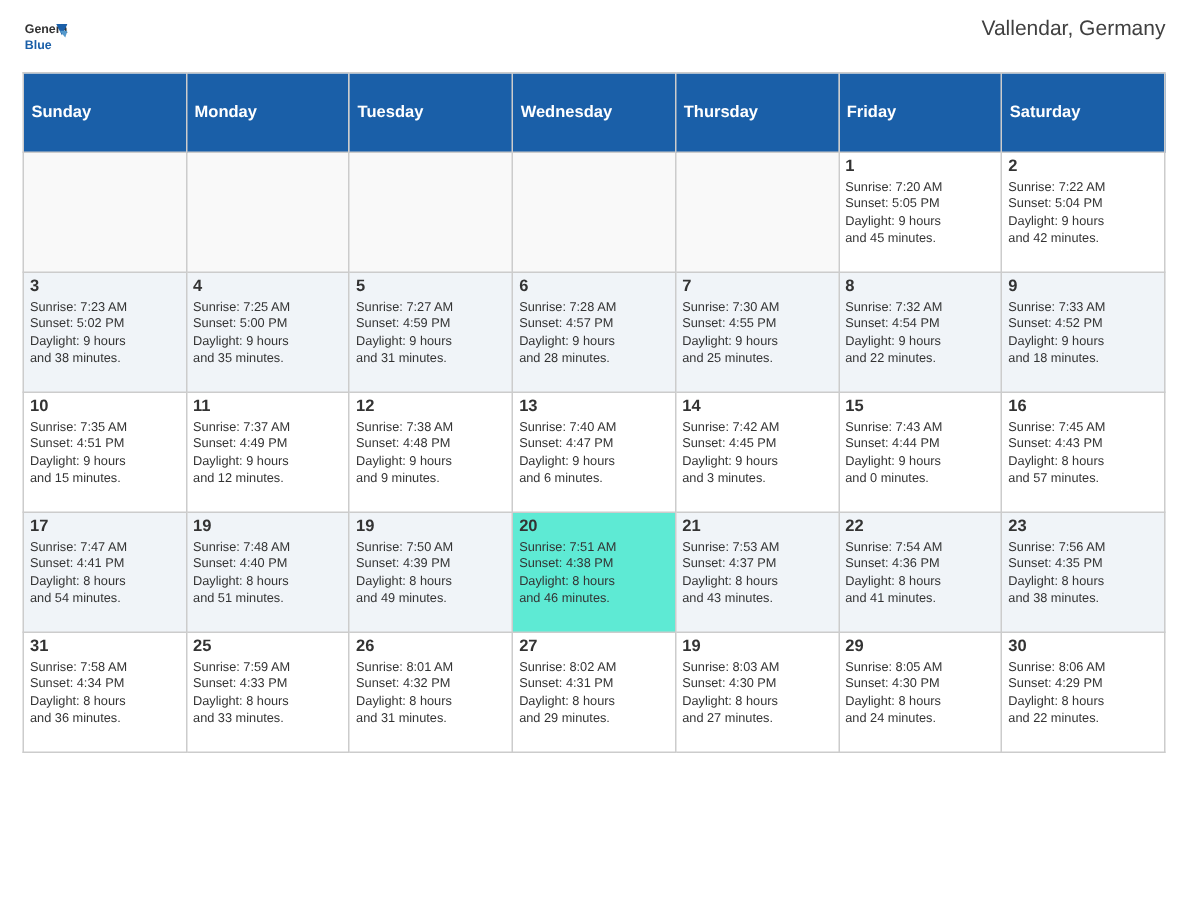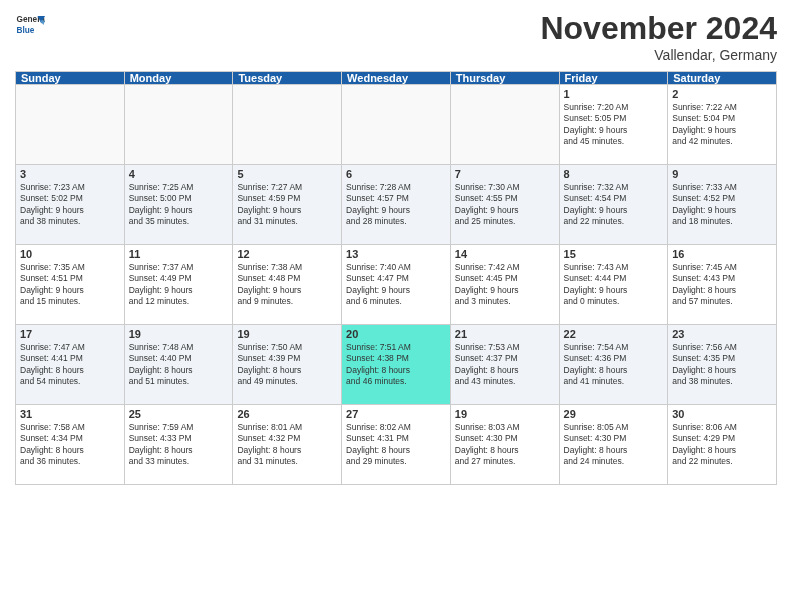--- a/index.html
+++ b/index.html
@@ -45,21 +45,21 @@
     .calendar {
       width: 100%;
       border-collapse: collapse;
       table-layout: fixed;
     }
     .calendar th {
       background-color: #1a5fa8;
       color: white;
       font-size: 11px;
       font-weight: bold;
-      padding: 0 5px;
+      padding: 20px 5px;
       text-align: left;
       border: 1px solid #ccc;
     }
     .calendar td {
       border: 1px solid #ccc;
       vertical-align: top;
       padding: 3px 4px;
       font-size: 9px;
       color: #333;
       height: 80px;
@@ -95,21 +95,20 @@
   <div class="header">
     <div class="logo">
       <svg class="logo-icon" viewBox="0 0 40 40">
         <text x="2" y="16" font-size="11" font-weight="bold" fill="#333">General</text>
         <text x="2" y="30" font-size="11" font-weight="bold" fill="#1a5fa8">Blue</text>
         <polygon points="30,8 40,8 35,18" fill="#1a5fa8"></polygon>
         <polygon points="33,14 40,14 38,20" fill="#5599cc"></polygon>
       </svg>
     </div>
     <div class="title-section">
-      <div class="month-title">November 2024</div>
       <div class="location">Vallendar, Germany</div>
     </div>
   </div>
 
   <table class="calendar">
     <thead>
       <tr>
       <th>Sunday</th>
           <th>Monday</th>
           <th>Tuesday</th>

